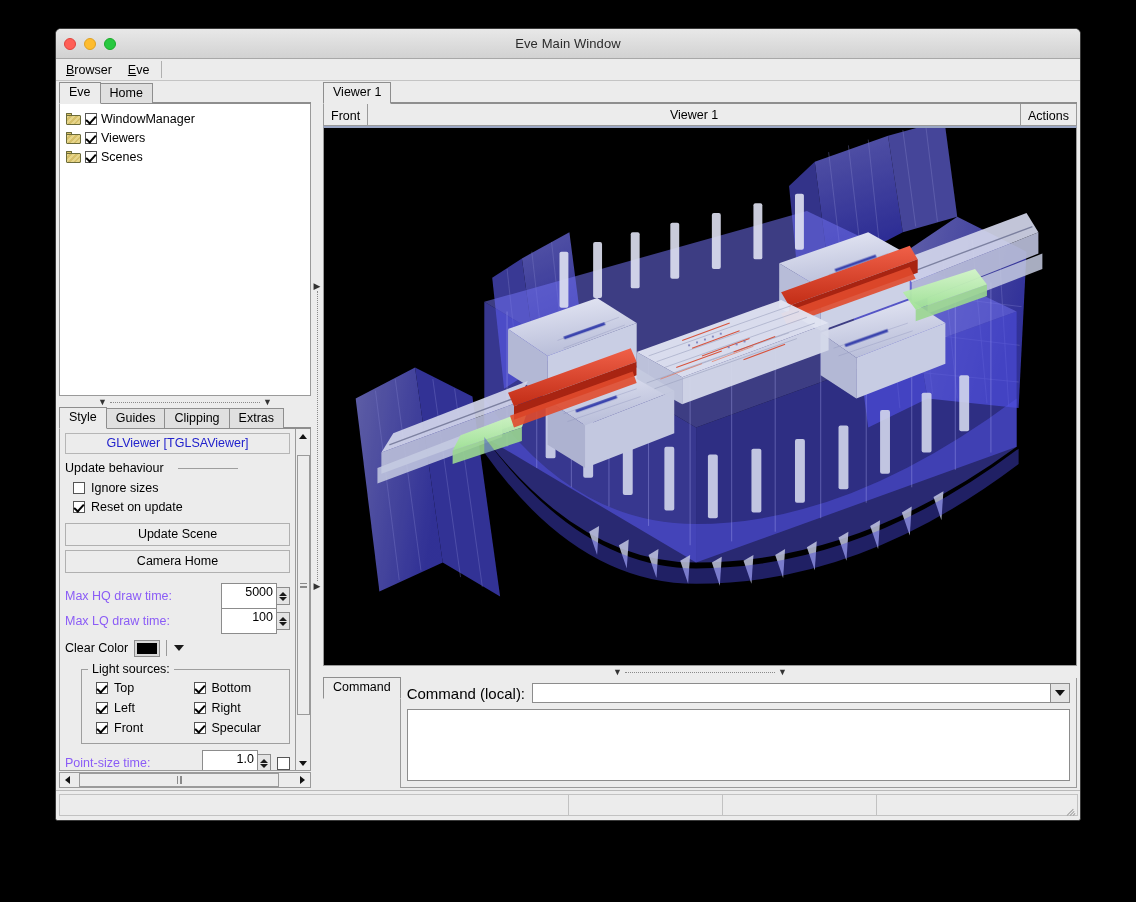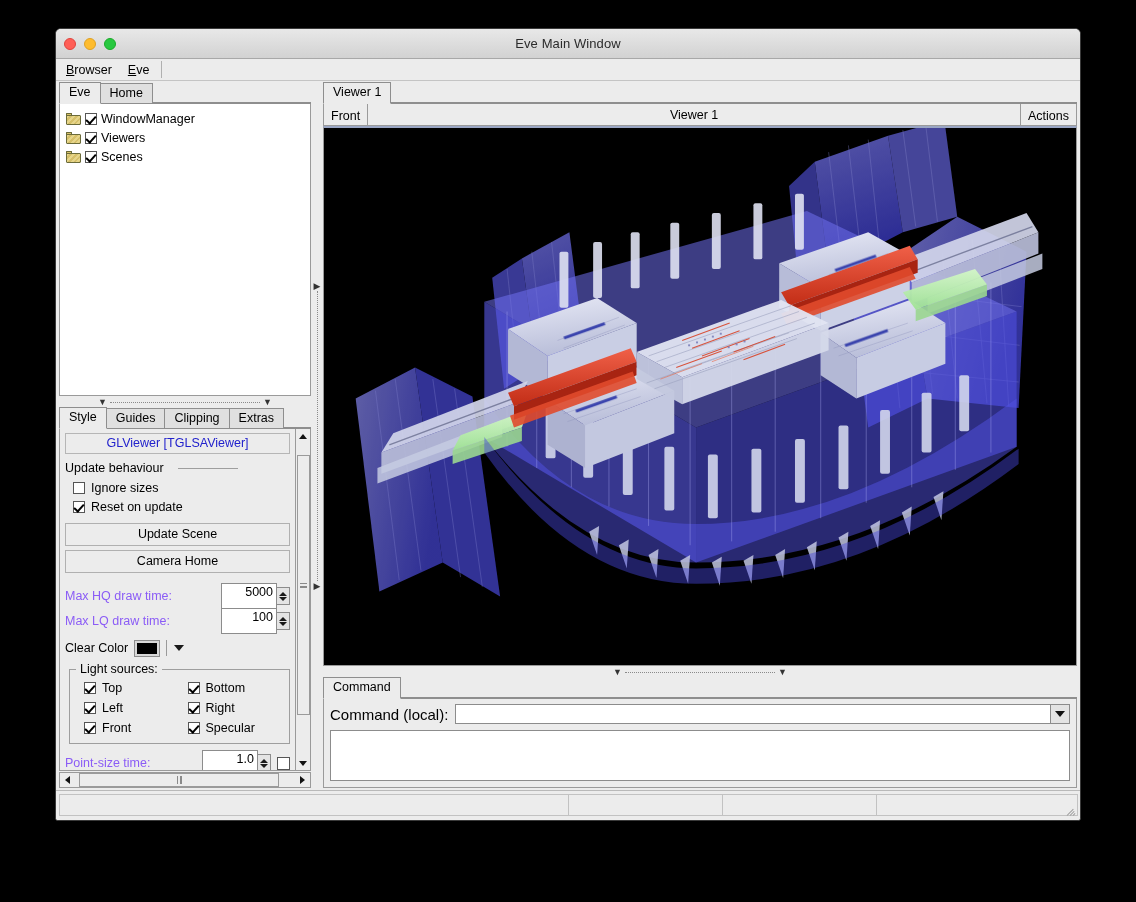--- a/index.html
+++ b/index.html
@@ -257,21 +257,21 @@
   .colsep { width: 1px; height: 16px; background: #9a9a9a; }
   .caret-dn {
     width: 0; height: 0;
     border-left: 5px solid transparent;
     border-right: 5px solid transparent;
     border-top: 6px solid #1a1a1a;
   }
 
   fieldset.lights {
     border: 1px solid #9e9e9e;
-    margin: 2px 0 8px 4px;
+    margin: 2px 0 8px 16px;
     padding: 2px 6px 6px 6px;
   }
   fieldset.lights legend {
     font-size: 12.5px; padding: 0 4px; color: #000;
   }
   .lightgrid {
     display: grid;
     grid-template-columns: 1fr 1fr;
     row-gap: 1px;
   }
@@ -381,21 +381,21 @@
     border-top: 2px solid #9aa6c4;
     position: relative;
     overflow: hidden;
     min-height: 0;
   }
   #glsvg { position: absolute; left: 0; top: 0; width: 100%; height: 100%; display: block; }
 
   
   #cmddock {
     height: 110px;
-    display: flex; flex-direction: column;
+    display: flex; flex-direction: row;
   }
   #cmdbox {
     flex: 1;
     border: 1px solid #9a9a9a;
     border-top: none;
     background: #ececec;
     padding: 5px 6px 6px 6px;
     display: flex; flex-direction: column;
   }
   .cmdrow { display: flex; align-items: center; gap: 7px; }

